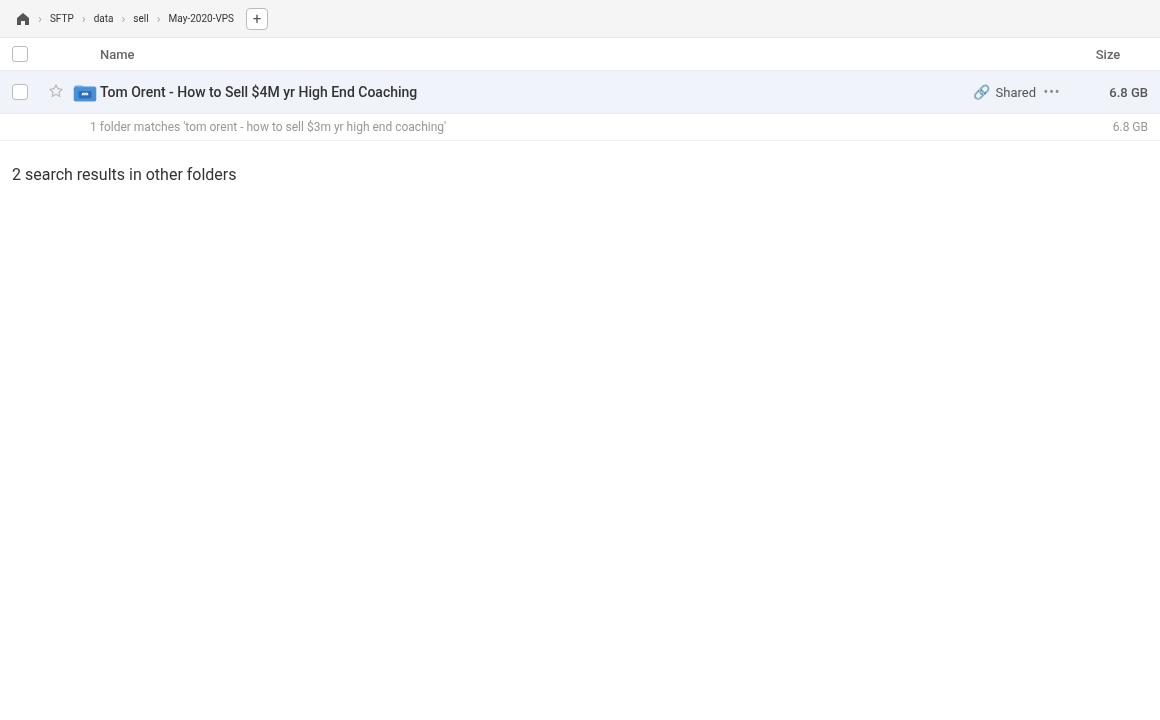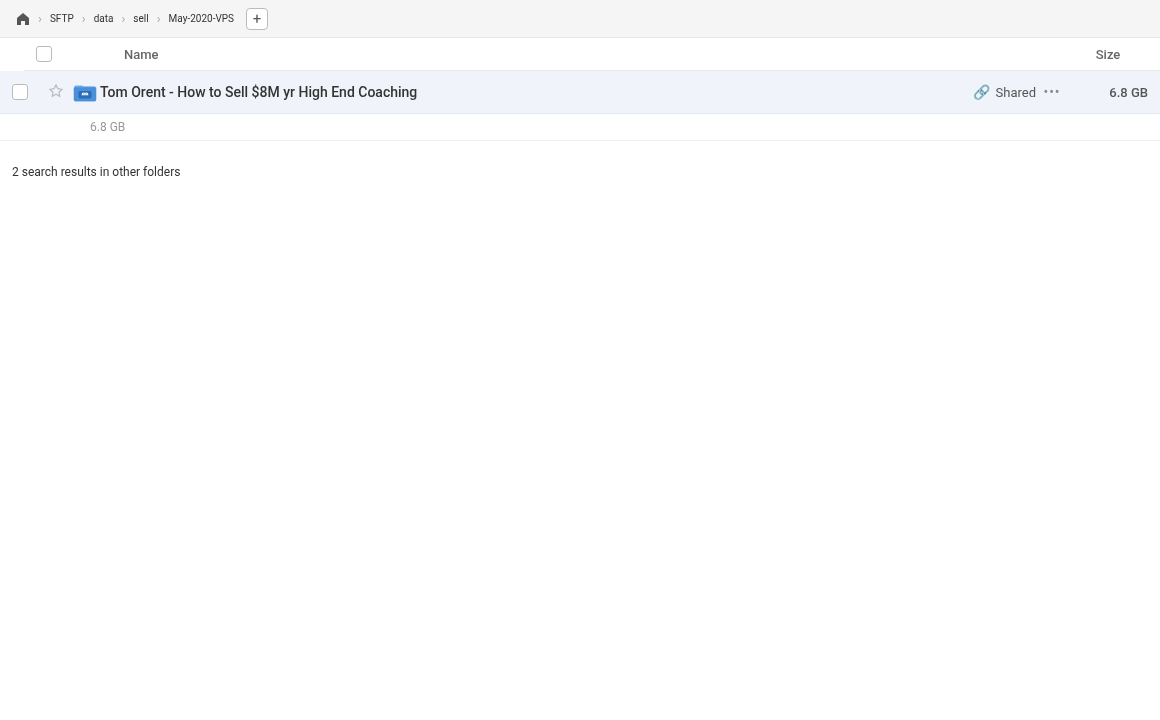--- a/index.html
+++ b/index.html
@@ -73,21 +73,20 @@
     }
 
     
     .table-header {
       display: flex;
       align-items: center;
       padding: 8px 12px;
       border-bottom: 1px solid #e8e8e8;
       color: #666;
       font-size: 13px;
-      margin-left: 24px;
     }
 
     .col-checkbox {
       width: 30px;
       flex-shrink: 0;
     }
 
     .col-star {
       width: 28px;
       flex-shrink: 0;
@@ -193,21 +192,21 @@
 
     .match-size {
       font-size: 12px;
       color: #999;
       padding-right: 0;
     }
 
     
     .other-results {
       padding: 24px 12px 12px 12px;
-      font-size: 12px;
+      font-size: 16px;
       font-weight: 400;
       color: #333;
     }
 
     
     .checkbox {
       width: 16px;
       height: 16px;
       border: 1.5px solid #bbb;
       border-radius: 3px;
@@ -261,30 +260,31 @@
   <div class="folder-icon col-icon">
     <svg class="folder-svg" viewBox="0 0 28 28" fill="none">
       <rect x="2" y="8" width="24" height="16" rx="2" fill="#4a90d9"></rect>
       <path d="M2 10 C2 8 3 7 5 7 L11 7 L13 9 L26 9 C27 9 26 8 26 10" fill="#6aaee8"></path>
       <rect x="2" y="9" width="24" height="15" rx="2" fill="#4a90d9"></rect>
 
       <rect x="7" y="13" width="14" height="8" rx="1.5" fill="#2d6db5"></rect>
       <path d="M11 17 C11 15.5 12.3 14.5 13.5 15.5 M14.5 15.5 C15.7 14.5 17 15.5 17 17 M12 17 L16 17" stroke="#fff" stroke-width="1.2" stroke-linecap="round" fill="none"></path>
     </svg>
   </div>
-  <div class="col-name file-name">Tom Orent - How to Sell $8M yr High End Coaching</div>
+  <div class="col-name file-name">Tom Orent - How to Sell $4M yr High End Coaching</div>
   <div class="shared-badge">
     <span style="font-size:14px; color:#666;">🔗</span>
     <span>Shared</span>
   </div>
   <div class="more-btn">
     <span style="letter-spacing:1px; color:#888; font-size:14px;">•••</span>
   </div>
   <div class="col-size file-size">6.8 GB</div>
 </div>
 
 <div class="match-info">
+  <span>1 folder matches 'tom orent - how to sell $3m yr high end coaching'</span>
   <span class="match-size">6.8 GB</span>
 </div>
 
 <div class="other-results">
   <span>2 search results in other folders</span>
 </div>
 
 </body></html>

